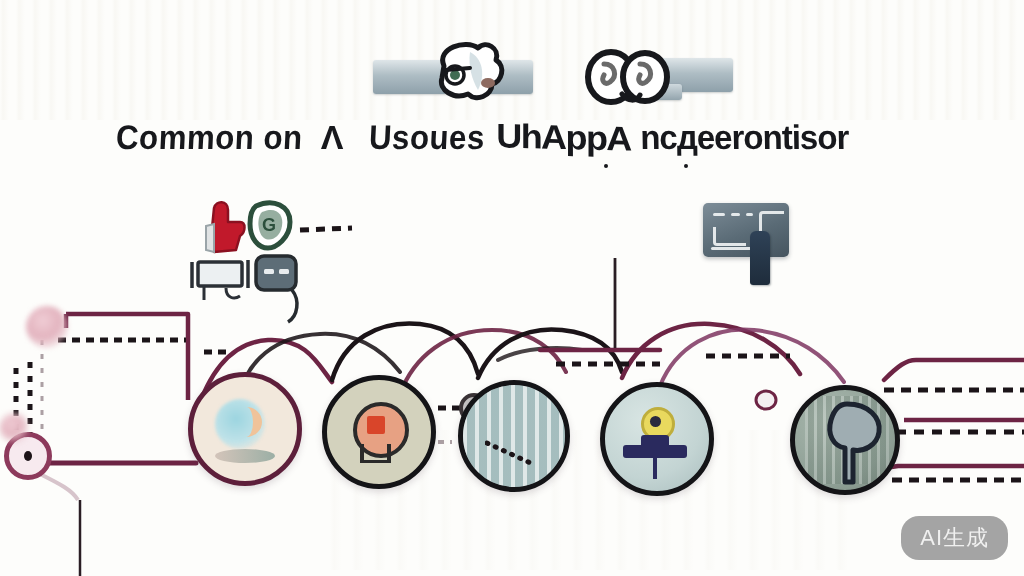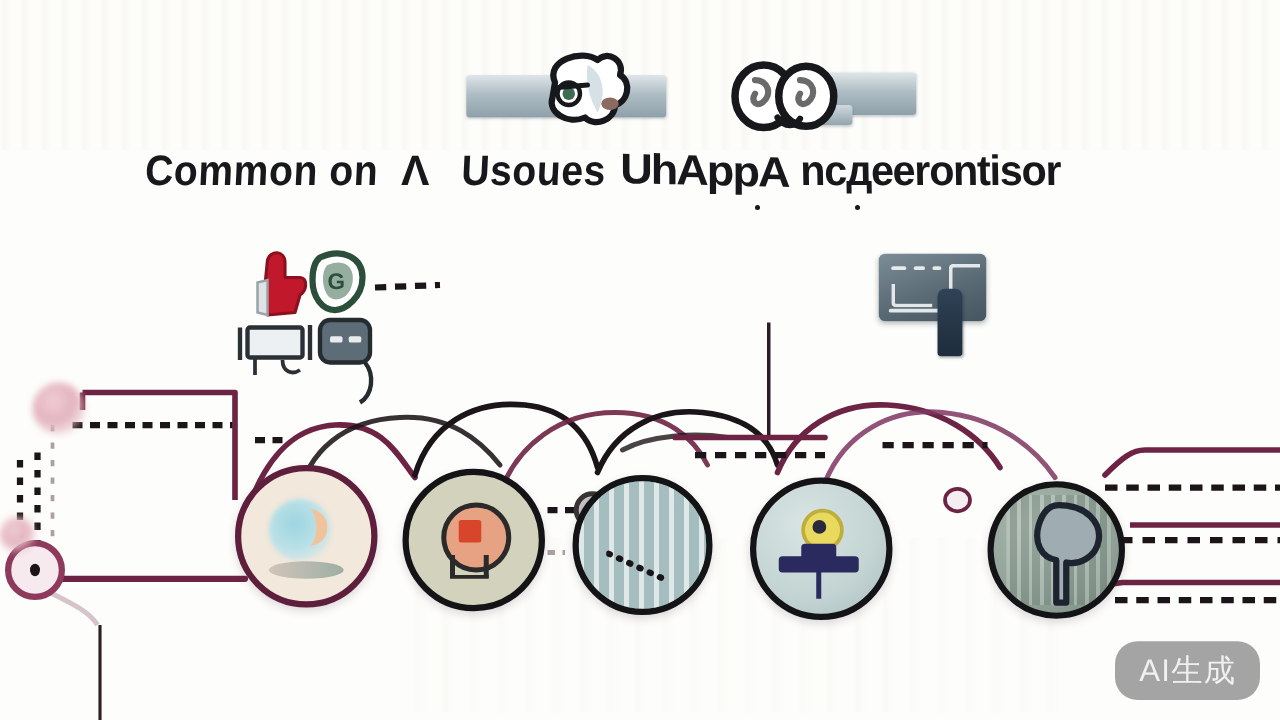--- a/index.html
+++ b/index.html
@@ -113,21 +113,21 @@
   }
   
   .watermark {
     position: absolute;
     right: 16px;
     bottom: 16px;
     background: #9d9d9d;
     color: #efefef;
     border-radius: 18px;
     padding: 7px 19px;
-    font-size: 25px;
+    font-size: 22px;
     letter-spacing: 1px;
     opacity: 0.92;
   }
   .pink-blob {
     position: absolute;
     border-radius: 50%;
     background: radial-gradient(circle at 40% 35%, #f0cdd5 0%, #e3b4bf 45%, rgba(226,181,191,0.25) 78%, rgba(255,255,255,0) 100%);
     filter: blur(2.5px);
   }
   .ring-node {

